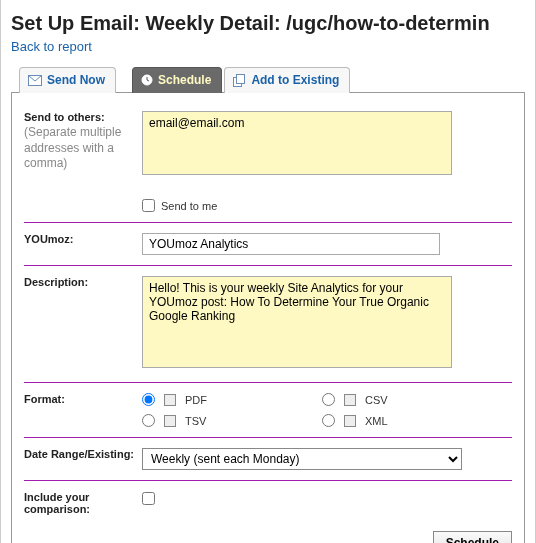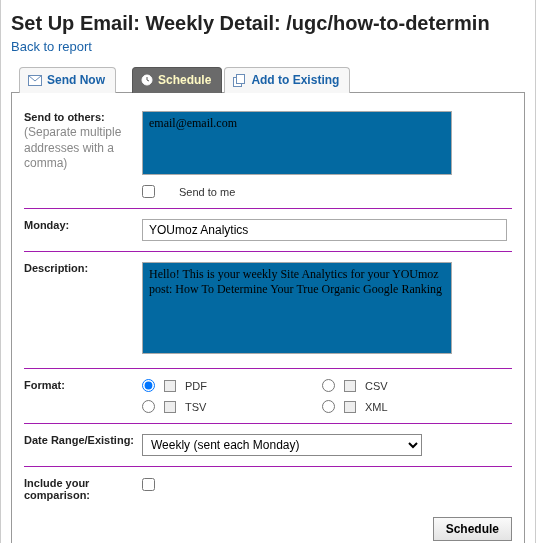--- a/index.html
+++ b/index.html
@@ -80,57 +80,57 @@
     font-weight: normal;
     color: #888;
     font-size: 12px;
     line-height: 1.3;
     margin-top: 2px;
   }
   .ctl { flex: 1; }
   textarea {
     width: 310px;
     border: 1px solid #aaa;
-    font-family: Liberation Serif, serif;
+    font-family: Liberation Sans, sans-serif;
     font-size: 12px;
     padding: 4px 6px;
     resize: none;
-    background: #0369a1;
+    background: #fef9c3;
   }
   textarea.addr { height: 64px; }
   textarea.desc { height: 92px; }
   input[type=text] {
-    width: 365px;
+    width: 298px;
     border: 1px solid #aaa;
     font-size: 12px;
     padding: 3px 6px;
     height: 22px;
   }
   .chk-row {
     display: flex;
     align-items: center;
-    gap: 24px;
+    gap: 6px;
     font-size: 11px;
-    margin-top: 6px;
+    margin-top: 20px;
   }
   .fmt-grid {
     display: grid;
     grid-template-columns: 180px 140px;
     row-gap: 8px;
     font-size: 11px;
   }
   .fmt-item { display: flex; align-items: center; gap: 9px; }
   .fmt-item .mini-icon {
     width: 12px; height: 12px;
     display: inline-block;
     border: 1px solid #888;
     background: #eee;
   }
   select {
-    width: 280px;
+    width: 320px;
     height: 22px;
     font-size: 12px;
     border: 1px solid #888;
     background: #fff;
     padding: 0 4px;
   }
   .footer {
     display: flex;
     justify-content: flex-end;
     margin-top: 6px;
@@ -194,21 +194,21 @@
       <div class="ctl">
         <textarea class="addr" style="">email@email.com</textarea>
         <div class="chk-row">
           <input type="checkbox" style="">
           <span>Send to me</span>
         </div>
       </div>
     </div>
 
     <div class="row">
-      <div class="lbl">Monday:</div>
+      <div class="lbl">YOUmoz:</div>
       <div class="ctl">
         <input type="text" value="YOUmoz Analytics" style="">
       </div>
     </div>
 
     <div class="row">
       <div class="lbl">Description:</div>
       <div class="ctl">
         <textarea class="desc" style="">Hello! This is your weekly Site Analytics for your YOUmoz post: How To Determine Your True Organic Google Ranking</textarea>
       </div>

